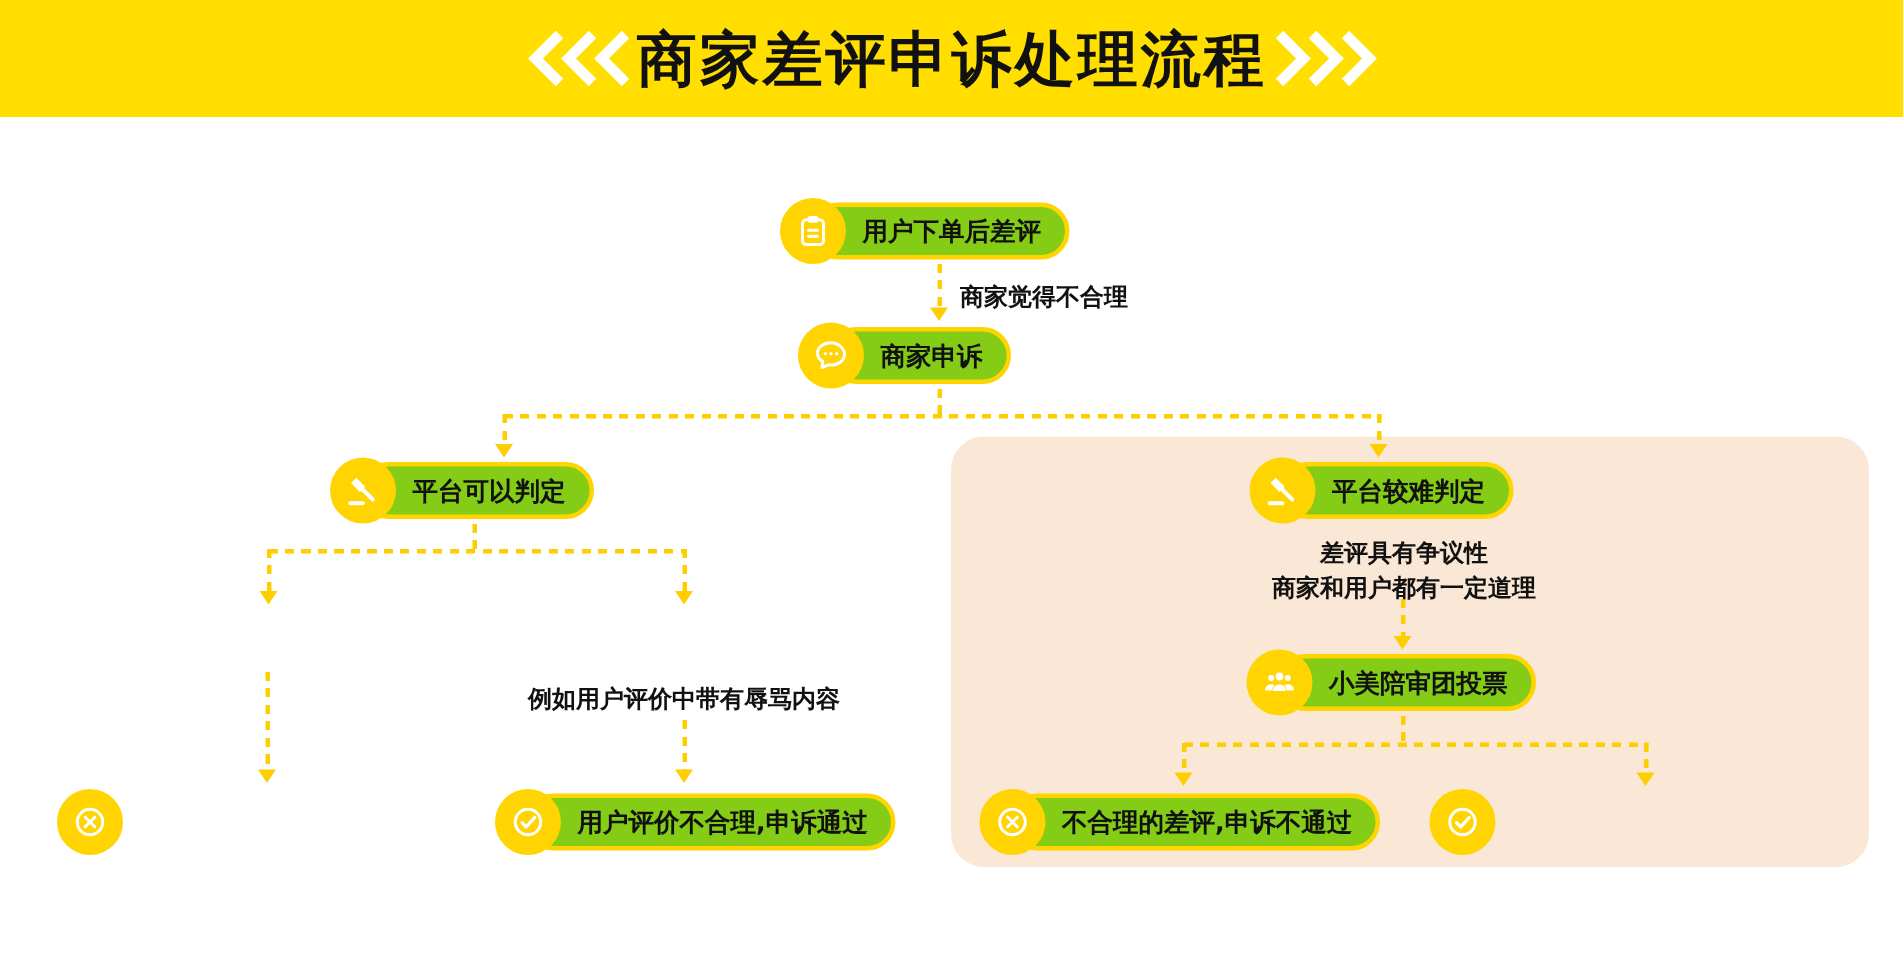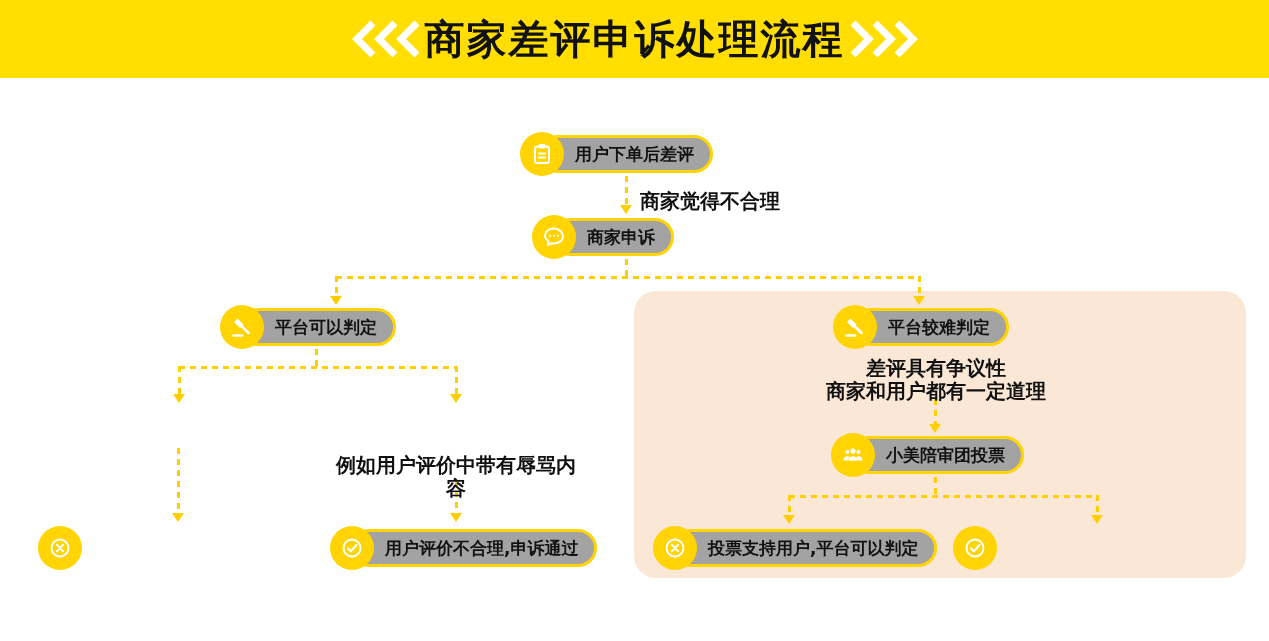--- a/index.html
+++ b/index.html
@@ -20,30 +20,30 @@
     position:absolute;left:634px;top:291px;width:612px;height:287px;
     background:#FAE7D5;border-radius:22px;
   }
   
   .node{position:absolute;display:flex;align-items:center;height:44px}
   .nicon{
     position:relative;z-index:2;flex:none;width:44px;height:44px;border-radius:50%;
     background:#FFD400;display:flex;align-items:center;justify-content:center;
   }
   .pill{
-    height:38px;display:flex;align-items:center;background:#a3a3a3;
+    height:38px;display:flex;align-items:center;background:#84cc16;
     border:3px solid #FFD400;border-radius:19px;margin-left:-24px;
     padding:0 16px 0 32px;font-size:17px;font-weight:700;white-space:nowrap;color:#111;
   }
   
   .hline{position:absolute;height:3px;background-image:repeating-linear-gradient(to right,#FFCE00 0 6px,transparent 6px 11px)}
   .vline{position:absolute;width:3px;background-image:repeating-linear-gradient(to bottom,#FFCE00 0 6px,transparent 6px 11px)}
   .arrow{position:absolute;width:0;height:0;border-left:6px solid transparent;border-right:6px solid transparent;border-top:9px solid #FFCE00}
   
-  .note{position:absolute;font-size:20px;font-weight:600;color:#111;white-space:nowrap}
+  .note{position:absolute;font-size:16px;font-weight:600;color:#111;white-space:nowrap}
   .note-center{text-align:center;white-space:normal;line-height:23px}
 </style>
 </head>
 <body>
 
 <div class="stage">
 
   <div class="header">
     <span class="chev">
       <svg width="78" height="40" viewBox="0 0 78 40" fill="none">
@@ -184,21 +184,21 @@
     <span class="pill">小美陪审团投票</span>
   </div>
 
   <div class="node" style="left:653px;top:526px">
     <span class="nicon">
       <svg width="24" height="24" viewBox="0 0 24 24" fill="none">
         <circle cx="12" cy="12" r="8.5" stroke="#fff" stroke-width="2"></circle>
         <path d="M8.8 8.8l6.4 6.4M15.2 8.8l-6.4 6.4" stroke="#fff" stroke-width="2" stroke-linecap="round"></path>
       </svg>
     </span>
-    <span class="pill">投票支持用户,平台可以判定</span>
+    <span class="pill">不合理的差评,申诉不通过</span>
   </div>
 
   <div class="node" style="left:953px;top:526px">
     <span class="nicon">
       <svg width="24" height="24" viewBox="0 0 24 24" fill="none">
         <circle cx="12" cy="12" r="8.5" stroke="#fff" stroke-width="2"></circle>
         <path d="M8 12.5l2.8 2.8L16.5 9" stroke="#fff" stroke-width="2.2" stroke-linecap="round" stroke-linejoin="round"></path>
       </svg>
     </span>
   </div>

